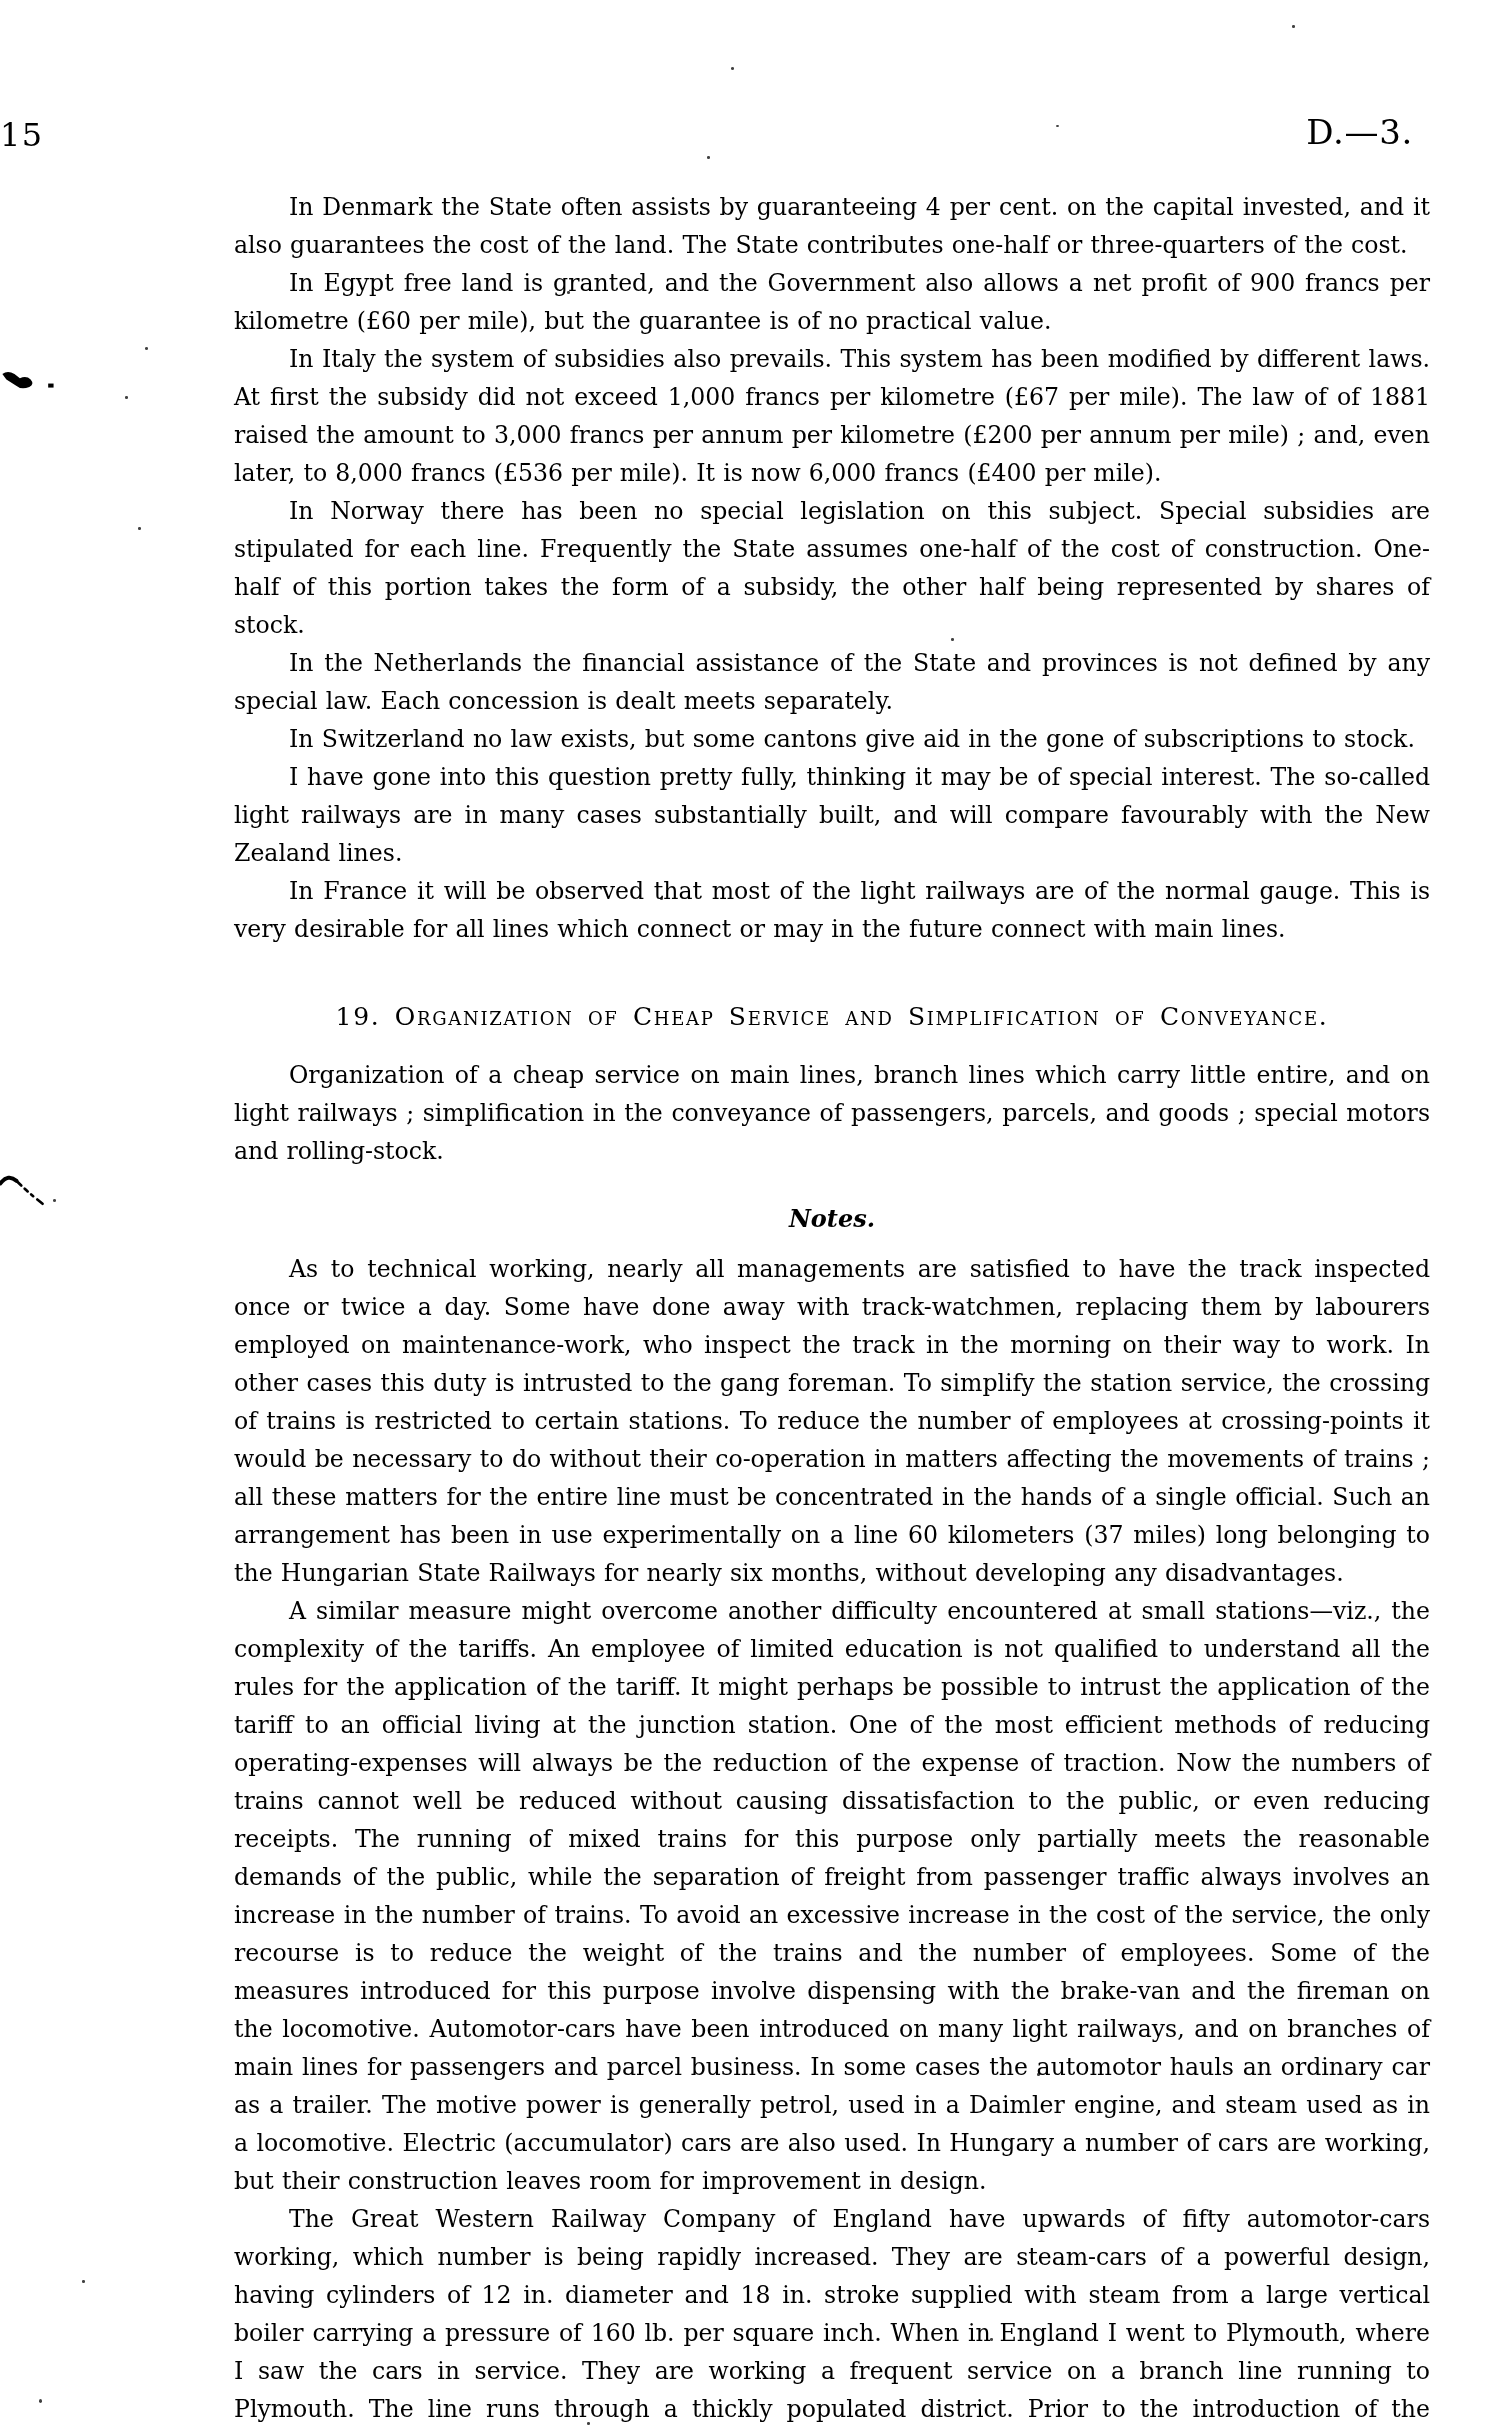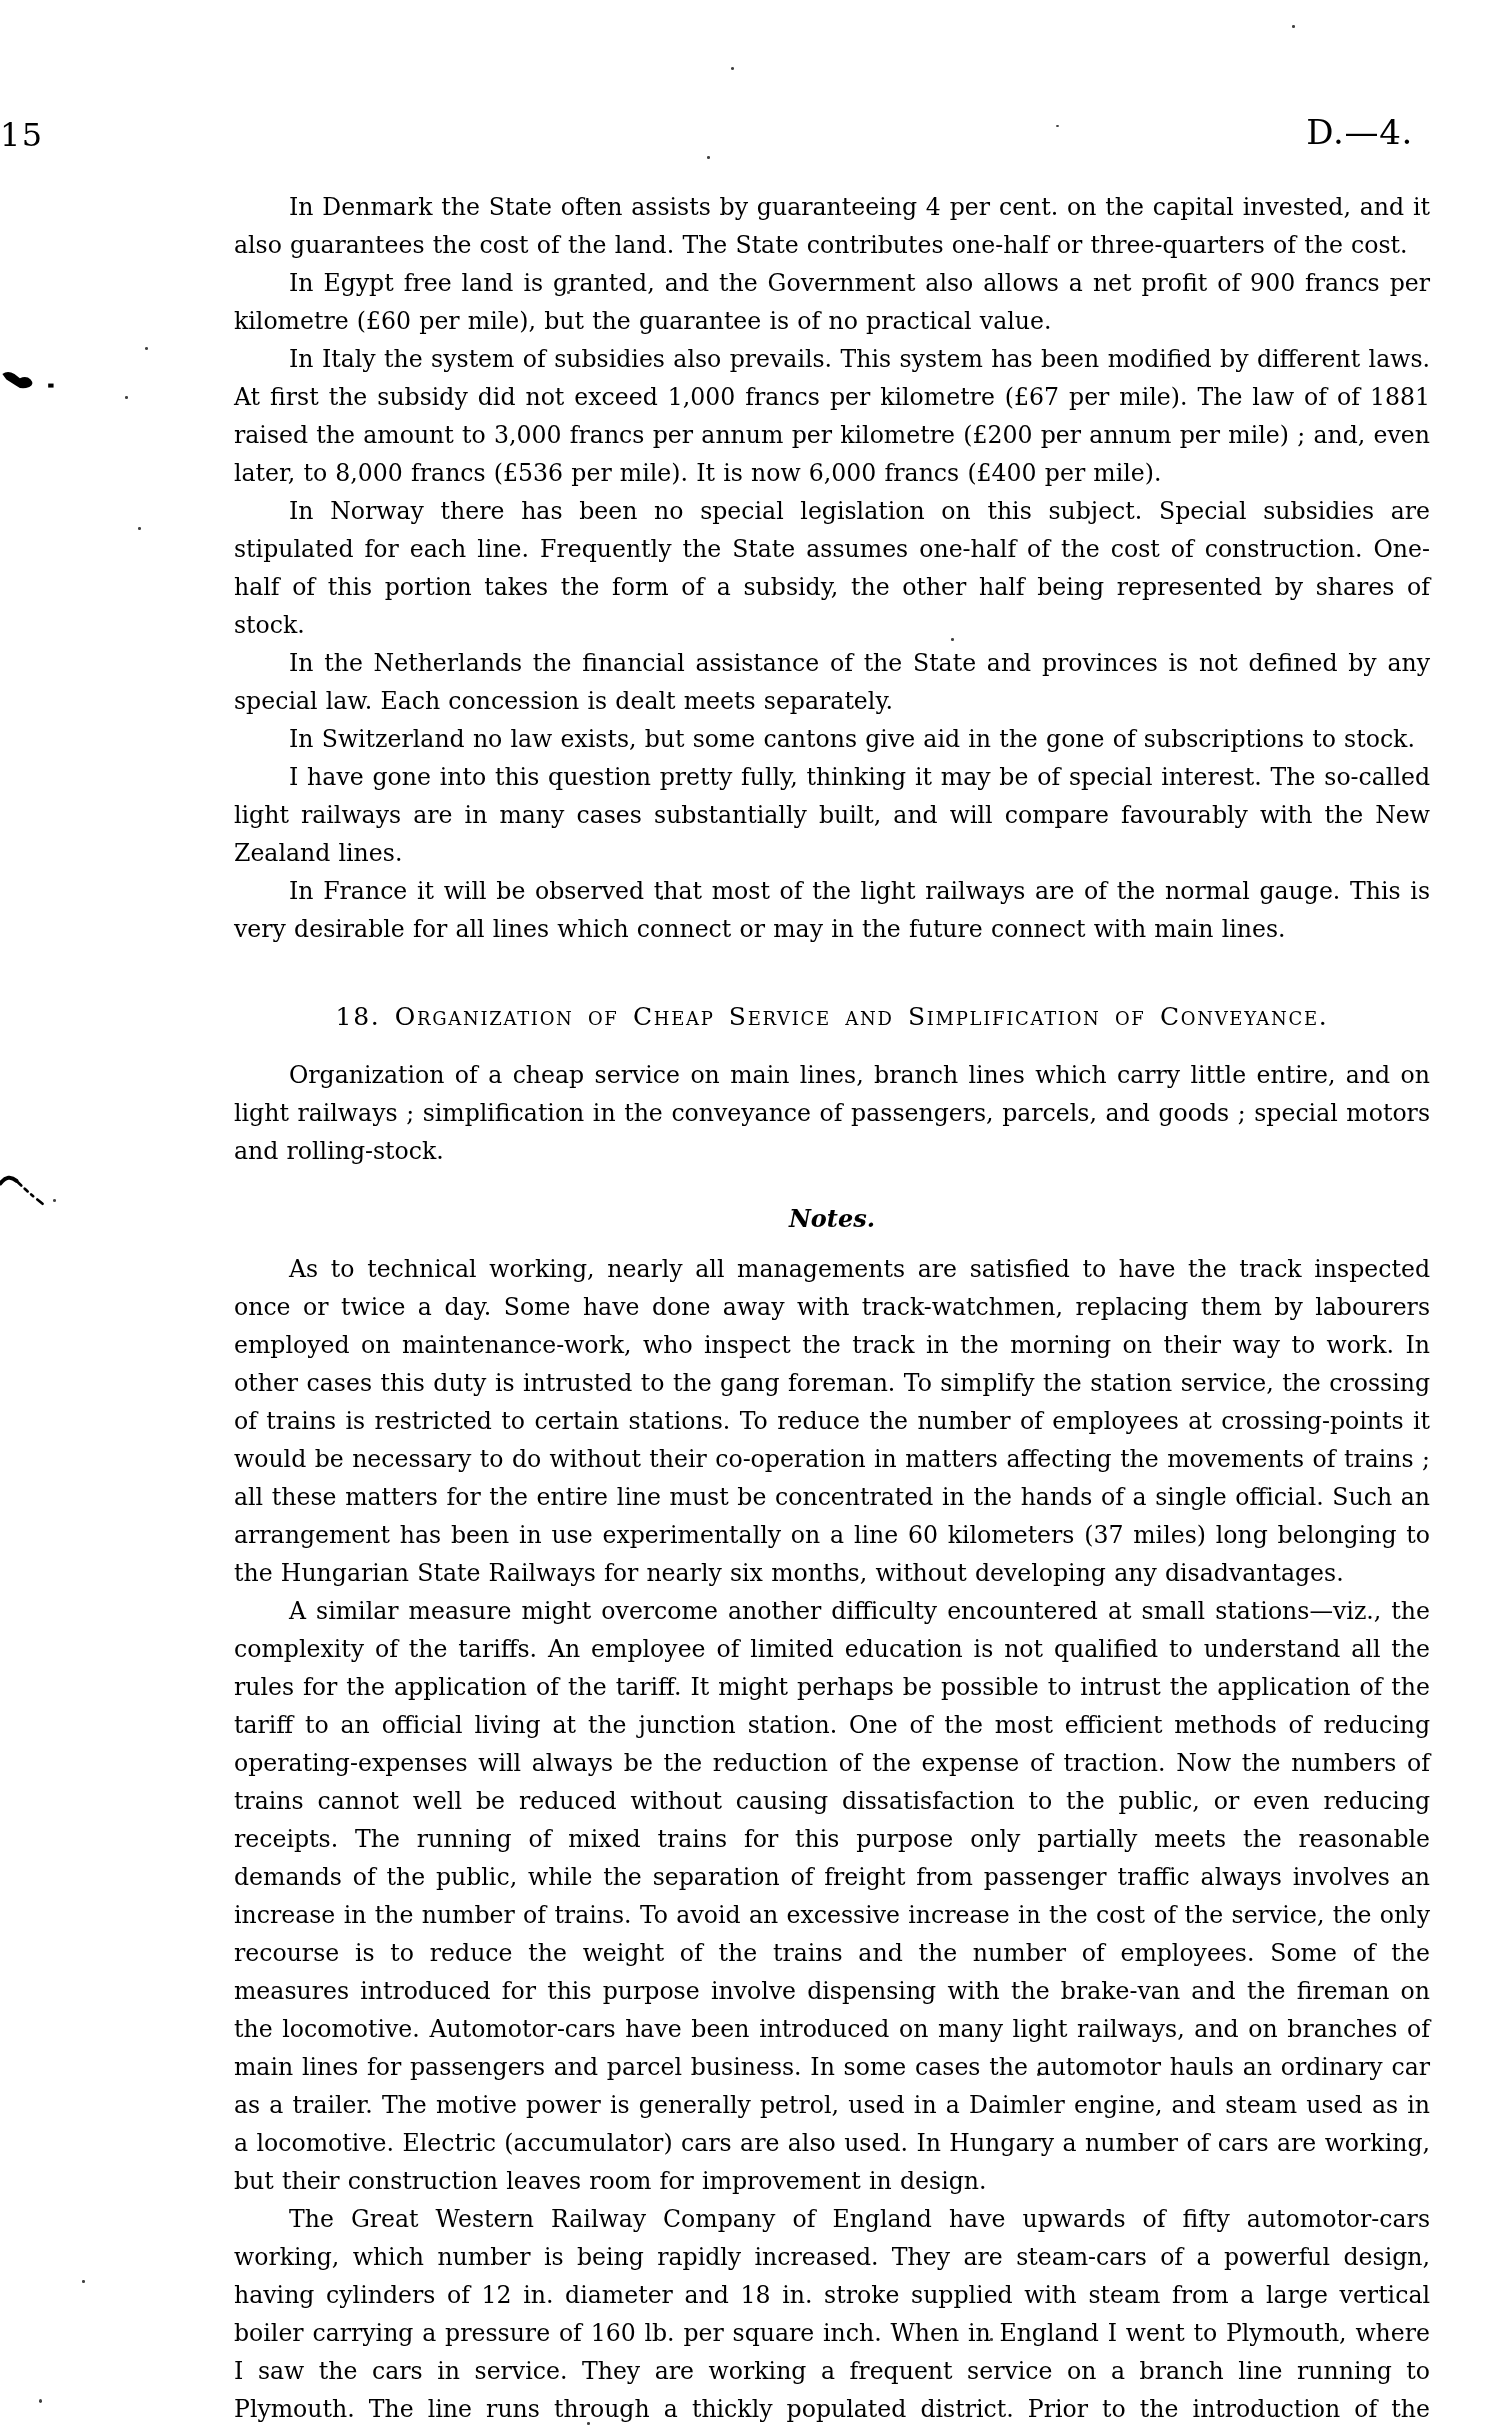--- a/index.html
+++ b/index.html
@@ -75,33 +75,33 @@
     position: absolute;
     background: #000;
     border-radius: 50%;
     opacity: 0.75;
   }
 </style>
 </head>
 <body>
 
 <div class="page-number">15</div>
-<div class="doc-ref">D.—4.</div>
+<div class="doc-ref">D.—3.</div>
 
 <div class="text-block">
   <p>In Denmark the State often assists by guaranteeing 4 per cent. on the capital invested, and it also guarantees the cost of the land. The State contributes one-half or three-quarters of the cost.</p>
   <p>In Egypt free land is granted, and the Government also allows a net profit of 900 francs per kilometre (£60 per mile), but the guarantee is of no practical value.</p>
   <p>In Italy the system of subsidies also prevails. This system has been modified by different laws. At first the subsidy did not exceed 1,000 francs per kilometre (£67 per mile). The law of of 1881 raised the amount to 3,000 francs per annum per kilometre (£200 per annum per mile) ; and, even later, to 8,000 francs (£536 per mile). It is now 6,000 francs (£400 per mile).</p>
   <p>In Norway there has been no special legislation on this subject. Special subsidies are stipulated for each line. Frequently the State assumes one-half of the cost of construction. One-half of this portion takes the form of a subsidy, the other half being represented by shares of stock.</p>
   <p>In the Netherlands the financial assistance of the State and provinces is not defined by any special law. Each concession is dealt meets separately.</p>
   <p>In Switzerland no law exists, but some cantons give aid in the gone of subscriptions to stock.</p>
   <p>I have gone into this question pretty fully, thinking it may be of special interest. The so-called light railways are in many cases substantially built, and will compare favourably with the New Zealand lines.</p>
   <p>In France it will be observed that most of the light railways are of the normal gauge. This is very desirable for all lines which connect or may in the future connect with main lines.</p>
 
-  <h2 class="section-heading">18. Organization of Cheap Service and Simplification of Conveyance.</h2>
+  <h2 class="section-heading">19. Organization of Cheap Service and Simplification of Conveyance.</h2>
 
   <p>Organization of a cheap service on main lines, branch lines which carry little entire, and on light railways ; simplification in the conveyance of passengers, parcels, and goods ; special motors and rolling-stock.</p>
 
   <h3 class="notes-heading">Notes.</h3>
 
   <p>As to technical working, nearly all managements are satisfied to have the track inspected once or twice a day. Some have done away with track-watchmen, replacing them by labourers employed on maintenance-work, who inspect the track in the morning on their way to work. In other cases this duty is intrusted to the gang foreman. To simplify the station service, the crossing of trains is restricted to certain stations. To reduce the number of employees at crossing-points it would be necessary to do without their co-operation in matters affecting the movements of trains ; all these matters for the entire line must be concentrated in the hands of a single official. Such an arrangement has been in use experimentally on a line 60 kilometers (37 miles) long belonging to the Hungarian State Railways for nearly six months, without developing any disadvantages.</p>
   <p>A similar measure might overcome another difficulty encountered at small stations—viz., the complexity of the tariffs. An employee of limited education is not qualified to understand all the rules for the application of the tariff. It might perhaps be possible to intrust the application of the tariff to an official living at the junction station. One of the most efficient methods of reducing operating-expenses will always be the reduction of the expense of traction. Now the numbers of trains cannot well be reduced without causing dissatisfaction to the public, or even reducing receipts. The running of mixed trains for this purpose only partially meets the reasonable demands of the public, while the separation of freight from passenger traffic always involves an increase in the number of trains. To avoid an excessive increase in the cost of the service, the only recourse is to reduce the weight of the trains and the number of employees. Some of the measures introduced for this purpose involve dispensing with the brake-van and the fireman on the locomotive. Automotor-cars have been introduced on many light railways, and on branches of main lines for passengers and parcel business. In some cases the automotor hauls an ordinary car as a trailer. The motive power is generally petrol, used in a Daimler engine, and steam used as in a locomotive. Electric (accumulator) cars are also used. In Hungary a number of cars are working, but their construction leaves room for improvement in design.</p>
   <p>The Great Western Railway Company of England have upwards of fifty automotor-cars working, which number is being rapidly increased. They are steam-cars of a powerful design, having cylinders of 12 in. diameter and 18 in. stroke supplied with steam from a large vertical boiler carrying a pressure of 160 lb. per square inch. When in England I went to Plymouth, where I saw the cars in service. They are working a frequent service on a branch line running to Plymouth. The line runs through a thickly populated district. Prior to the introduction of the automotor the passenger business suffered severely on account of tramway competition. The stations were also too far apart. Specially low fares have been made for the new service, and a large number of new stopping-places made. These are provided with cheap sheds and short platforms. In some cases considerable expense has been incurred in building overbridges and in making approaches to the stations. The cars are operated by a staff of three, and they are not reversed at stations. The engineman drives from the leading end of the car or cars, as would be the case when two cars are on. The fireman attends to the boiler, and the guard sells tickets at “halt” stations. He also collects all tickets. The cars are large, carrying from sixty to eighty passengers, all of one class. When one car is run no smoking is permitted, with two cars the second is used as a smoker. The speed attained is quite thirty miles per hour. The cost of the cars is considerable, varying with their size, reaching as high as £3,000. The same object could be gained by using a small locomotive and two cars. The Great Western Company are the largest users of automotors in England. Other companies use them also, but not to the same extent.</p>
 </div>
 

